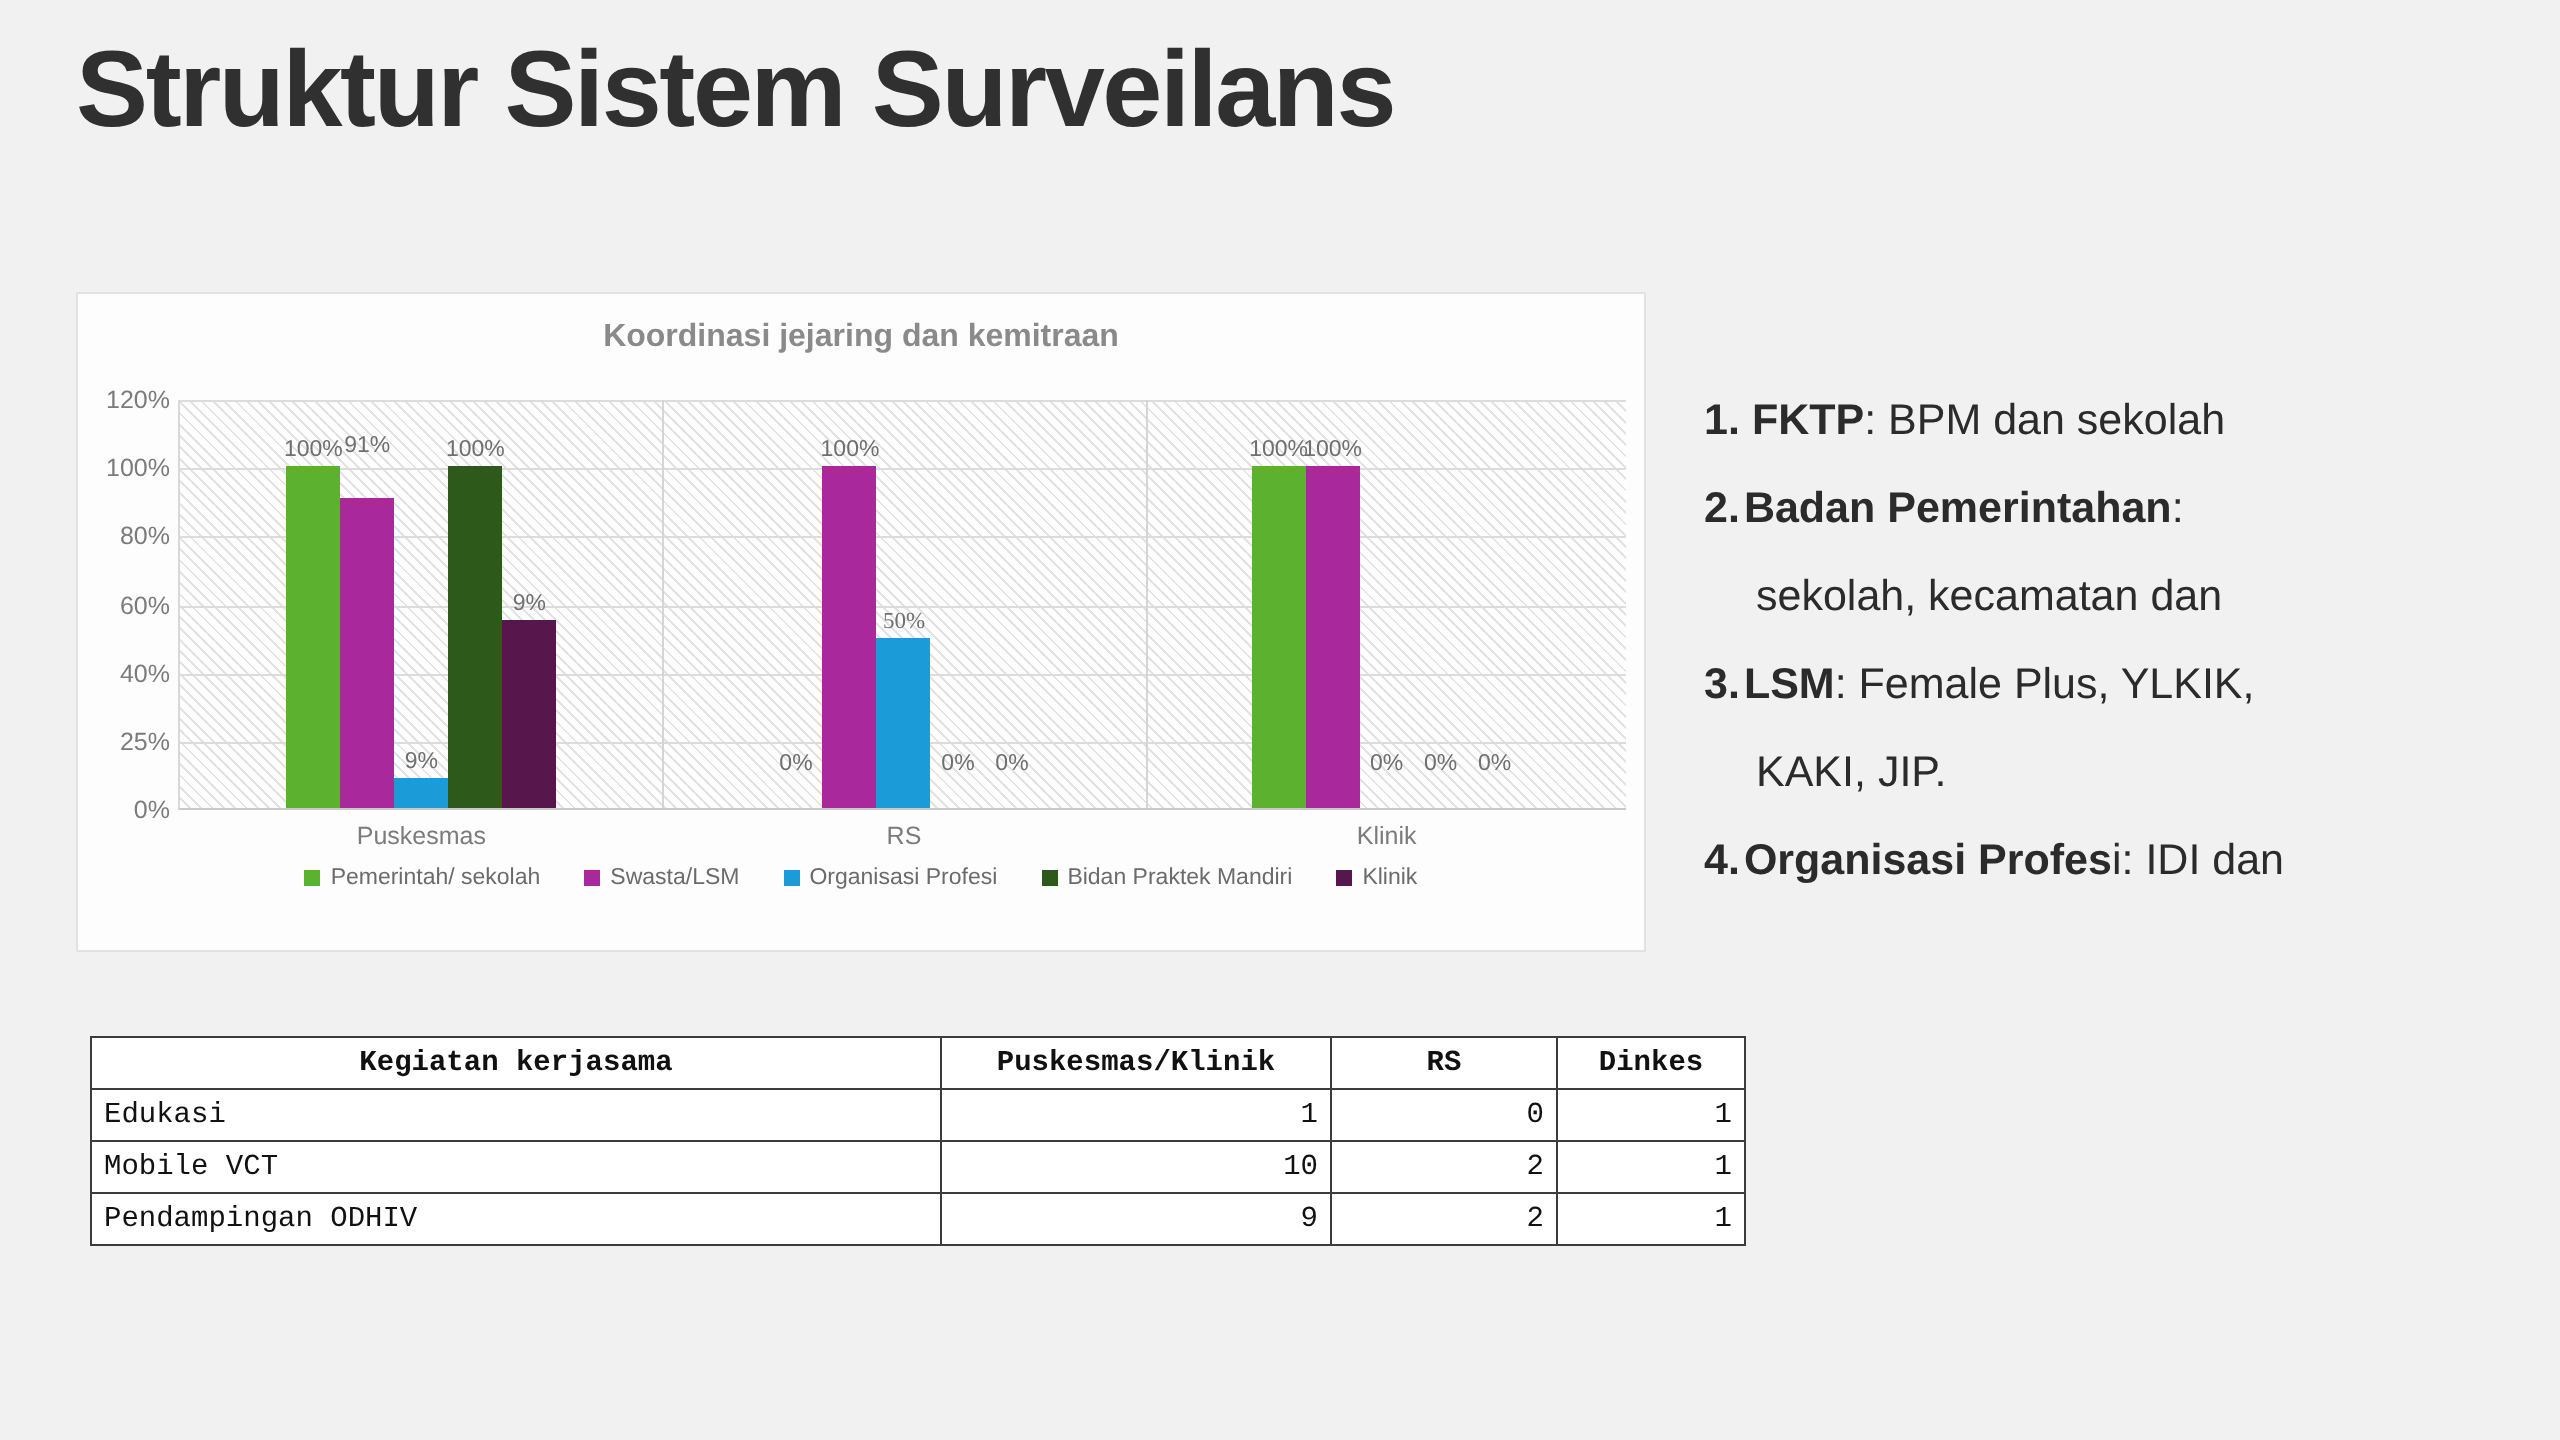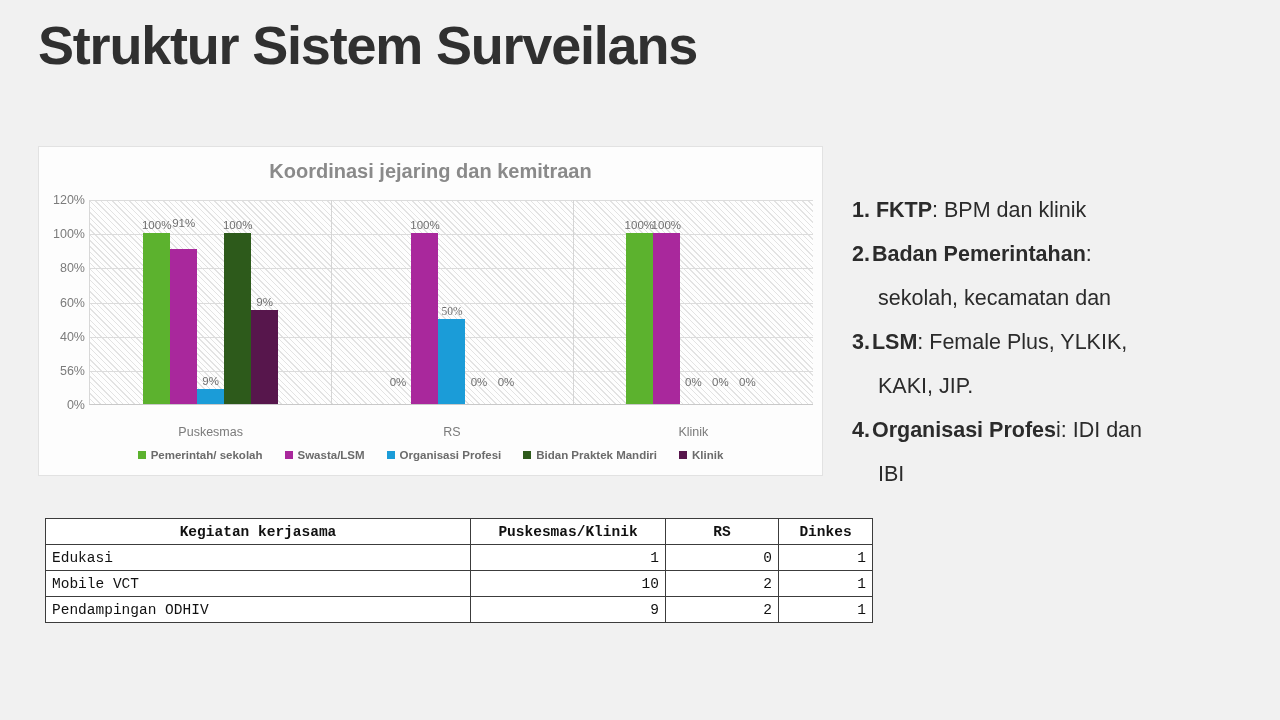--- a/index.html
+++ b/index.html
@@ -37,21 +37,21 @@
     background: #fdfdfd;
     border: 1px solid #e2e2e2;
     box-sizing: border-box;
   }
   #chart-title {
     position: absolute;
     left: 0;
     right: 0;
     top: 13px;
     text-align: center;
-    font-size: 20px;
+    font-size: 16px;
     font-weight: bold;
     color: #8a8a8a;
   }
 
   
   #y-axis {
     position: absolute;
     left: 0px;
     top: 48px;
     width: 48px;
@@ -133,35 +133,34 @@
     white-space: nowrap;
   }
   .cat-label {
     position: absolute;
     top: 100%;
     left: 0;
     right: 0;
     text-align: center;
     font-size: 12.5px;
     color: #7b7b7b;
-    padding-top: 21px;
+    padding-top: 7px;
     white-space: nowrap;
   }
 
   
   #legend {
     position: absolute;
     left: 0;
     right: 0;
-    bottom: 14px;
+    bottom: 30px;
     display: flex;
     justify-content: center;
     align-items: center;
     gap: 22px;
-    font-weight: bold;
   }
   .legend-item {
     display: flex;
     align-items: center;
     gap: 5px;
     font-size: 11.5px;
     color: #6b6b6b;
     white-space: nowrap;
   }
   .legend-swatch {
@@ -229,21 +228,21 @@
 </head>
 <body>
 
 <div id="slide-title">Struktur Sistem Surveilans</div>
 
 <div id="chart-panel">
   <div id="chart-title">Koordinasi jejaring dan kemitraan</div>
 
   <div id="y-axis">
       <div class="ytick" style="top: 210px;">0%</div>
-      <div class="ytick" style="top: 175.833px;">56%</div>
+      <div class="ytick" style="top: 175.833px;">25%</div>
       <div class="ytick" style="top: 141.667px;">40%</div>
       <div class="ytick" style="top: 107.5px;">60%</div>
       <div class="ytick" style="top: 73.3333px;">80%</div>
       <div class="ytick" style="top: 39.1667px;">100%</div>
       <div class="ytick" style="top: 5px;">120%</div>
     </div>
   <div id="plot">
       <div class="gridline" style="top: 170.833px;"></div>
       <div class="gridline" style="top: 136.667px;"></div>
       <div class="gridline" style="top: 102.5px;"></div>
@@ -395,30 +394,29 @@
         <td class="num-cell">9</td>
         <td class="num-cell">2</td>
         <td class="num-cell">1</td>
       </tr>
     </tbody>
 </table>
 
 <div id="notes">
     <div class="note-row">
       <span class="note-num" style="padding-right: 6px;">1.</span>
-      <span class="note-body"><span class="note-strong">FKTP</span><span>: BPM dan klinik</span></span>
+      <span class="note-body"><span class="note-strong">FKTP</span><span>: BPM dan sekolah</span></span>
     </div>
     <div class="note-row">
       <span class="note-num">2.</span>
       <span class="note-body"><span class="note-strong">Badan Pemerintahan</span><span>:</span></span>
     </div>
     <div class="note-cont">sekolah, kecamatan dan</div>
     <div class="note-row">
       <span class="note-num">3.</span>
       <span class="note-body justify"><span class="note-strong">LSM</span><span>:  Female  Plus,  YLKIK,</span></span>
     </div>
     <div class="note-cont">KAKI, JIP.</div>
     <div class="note-row">
       <span class="note-num">4.</span>
       <span class="note-body"><span class="note-strong">Organisasi Profes</span><span>i: IDI dan</span></span>
     </div>
-    <div class="note-cont">IBI</div>
   </div>
 
 </body></html>

